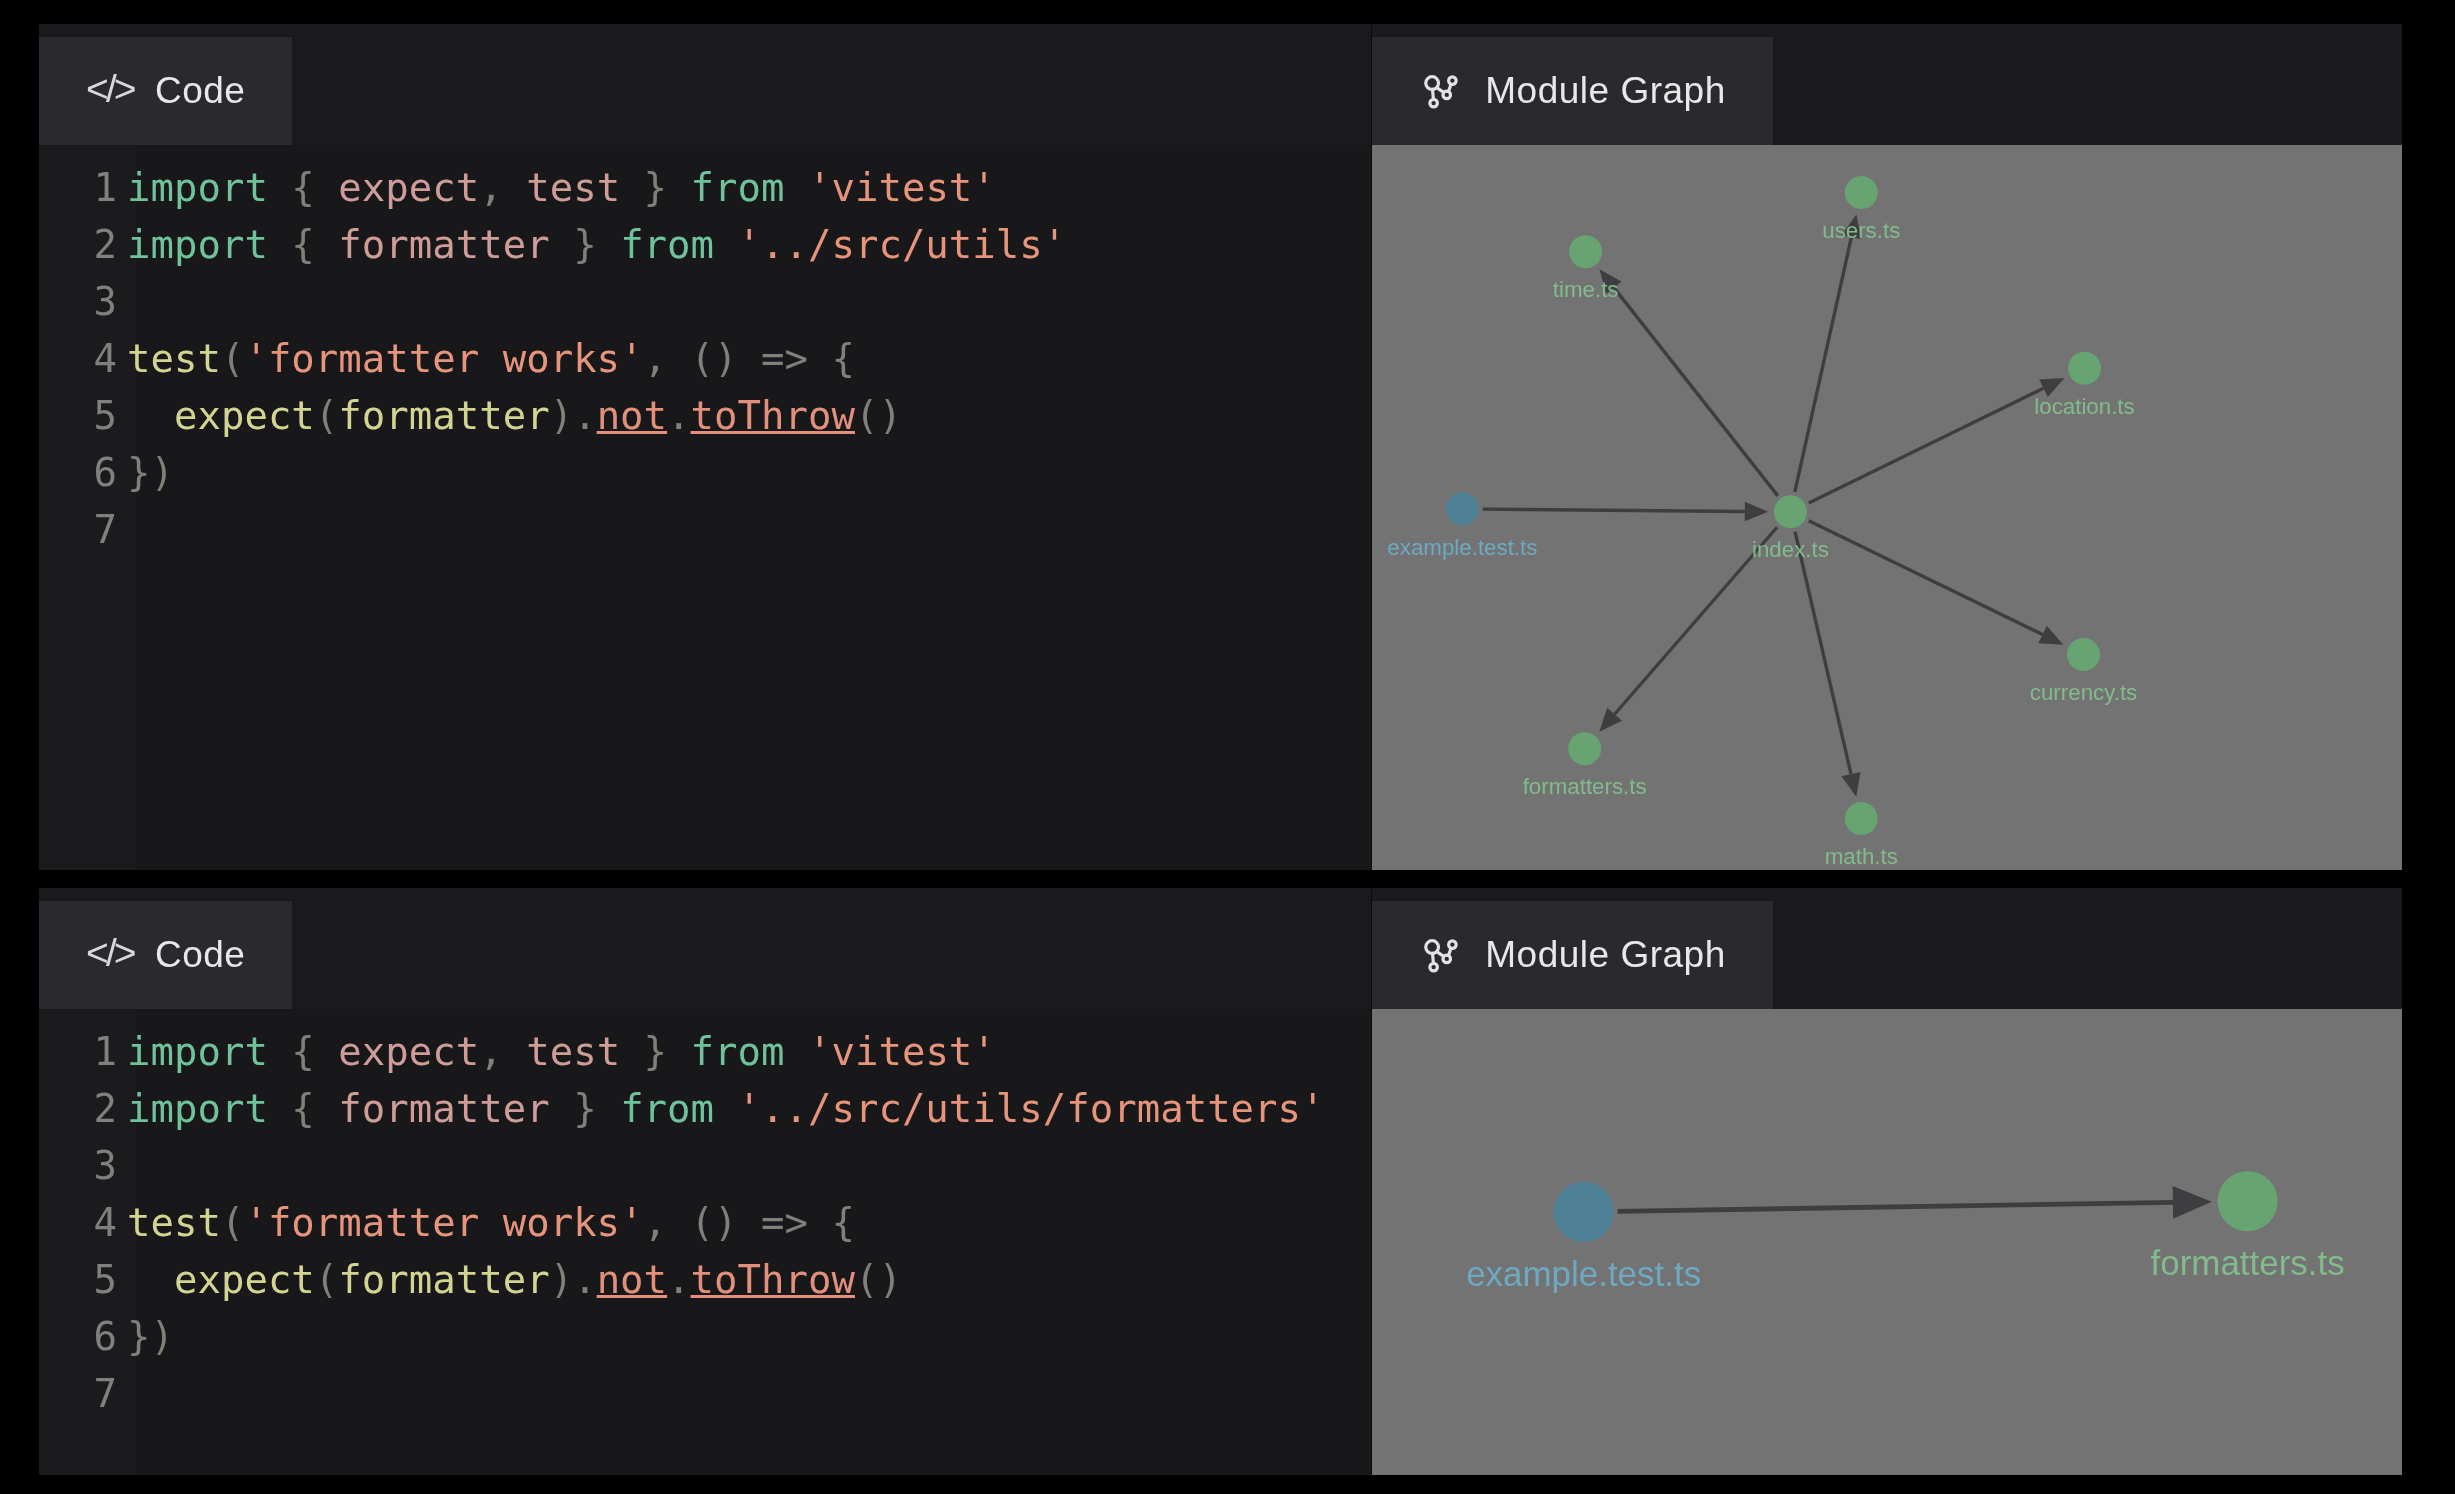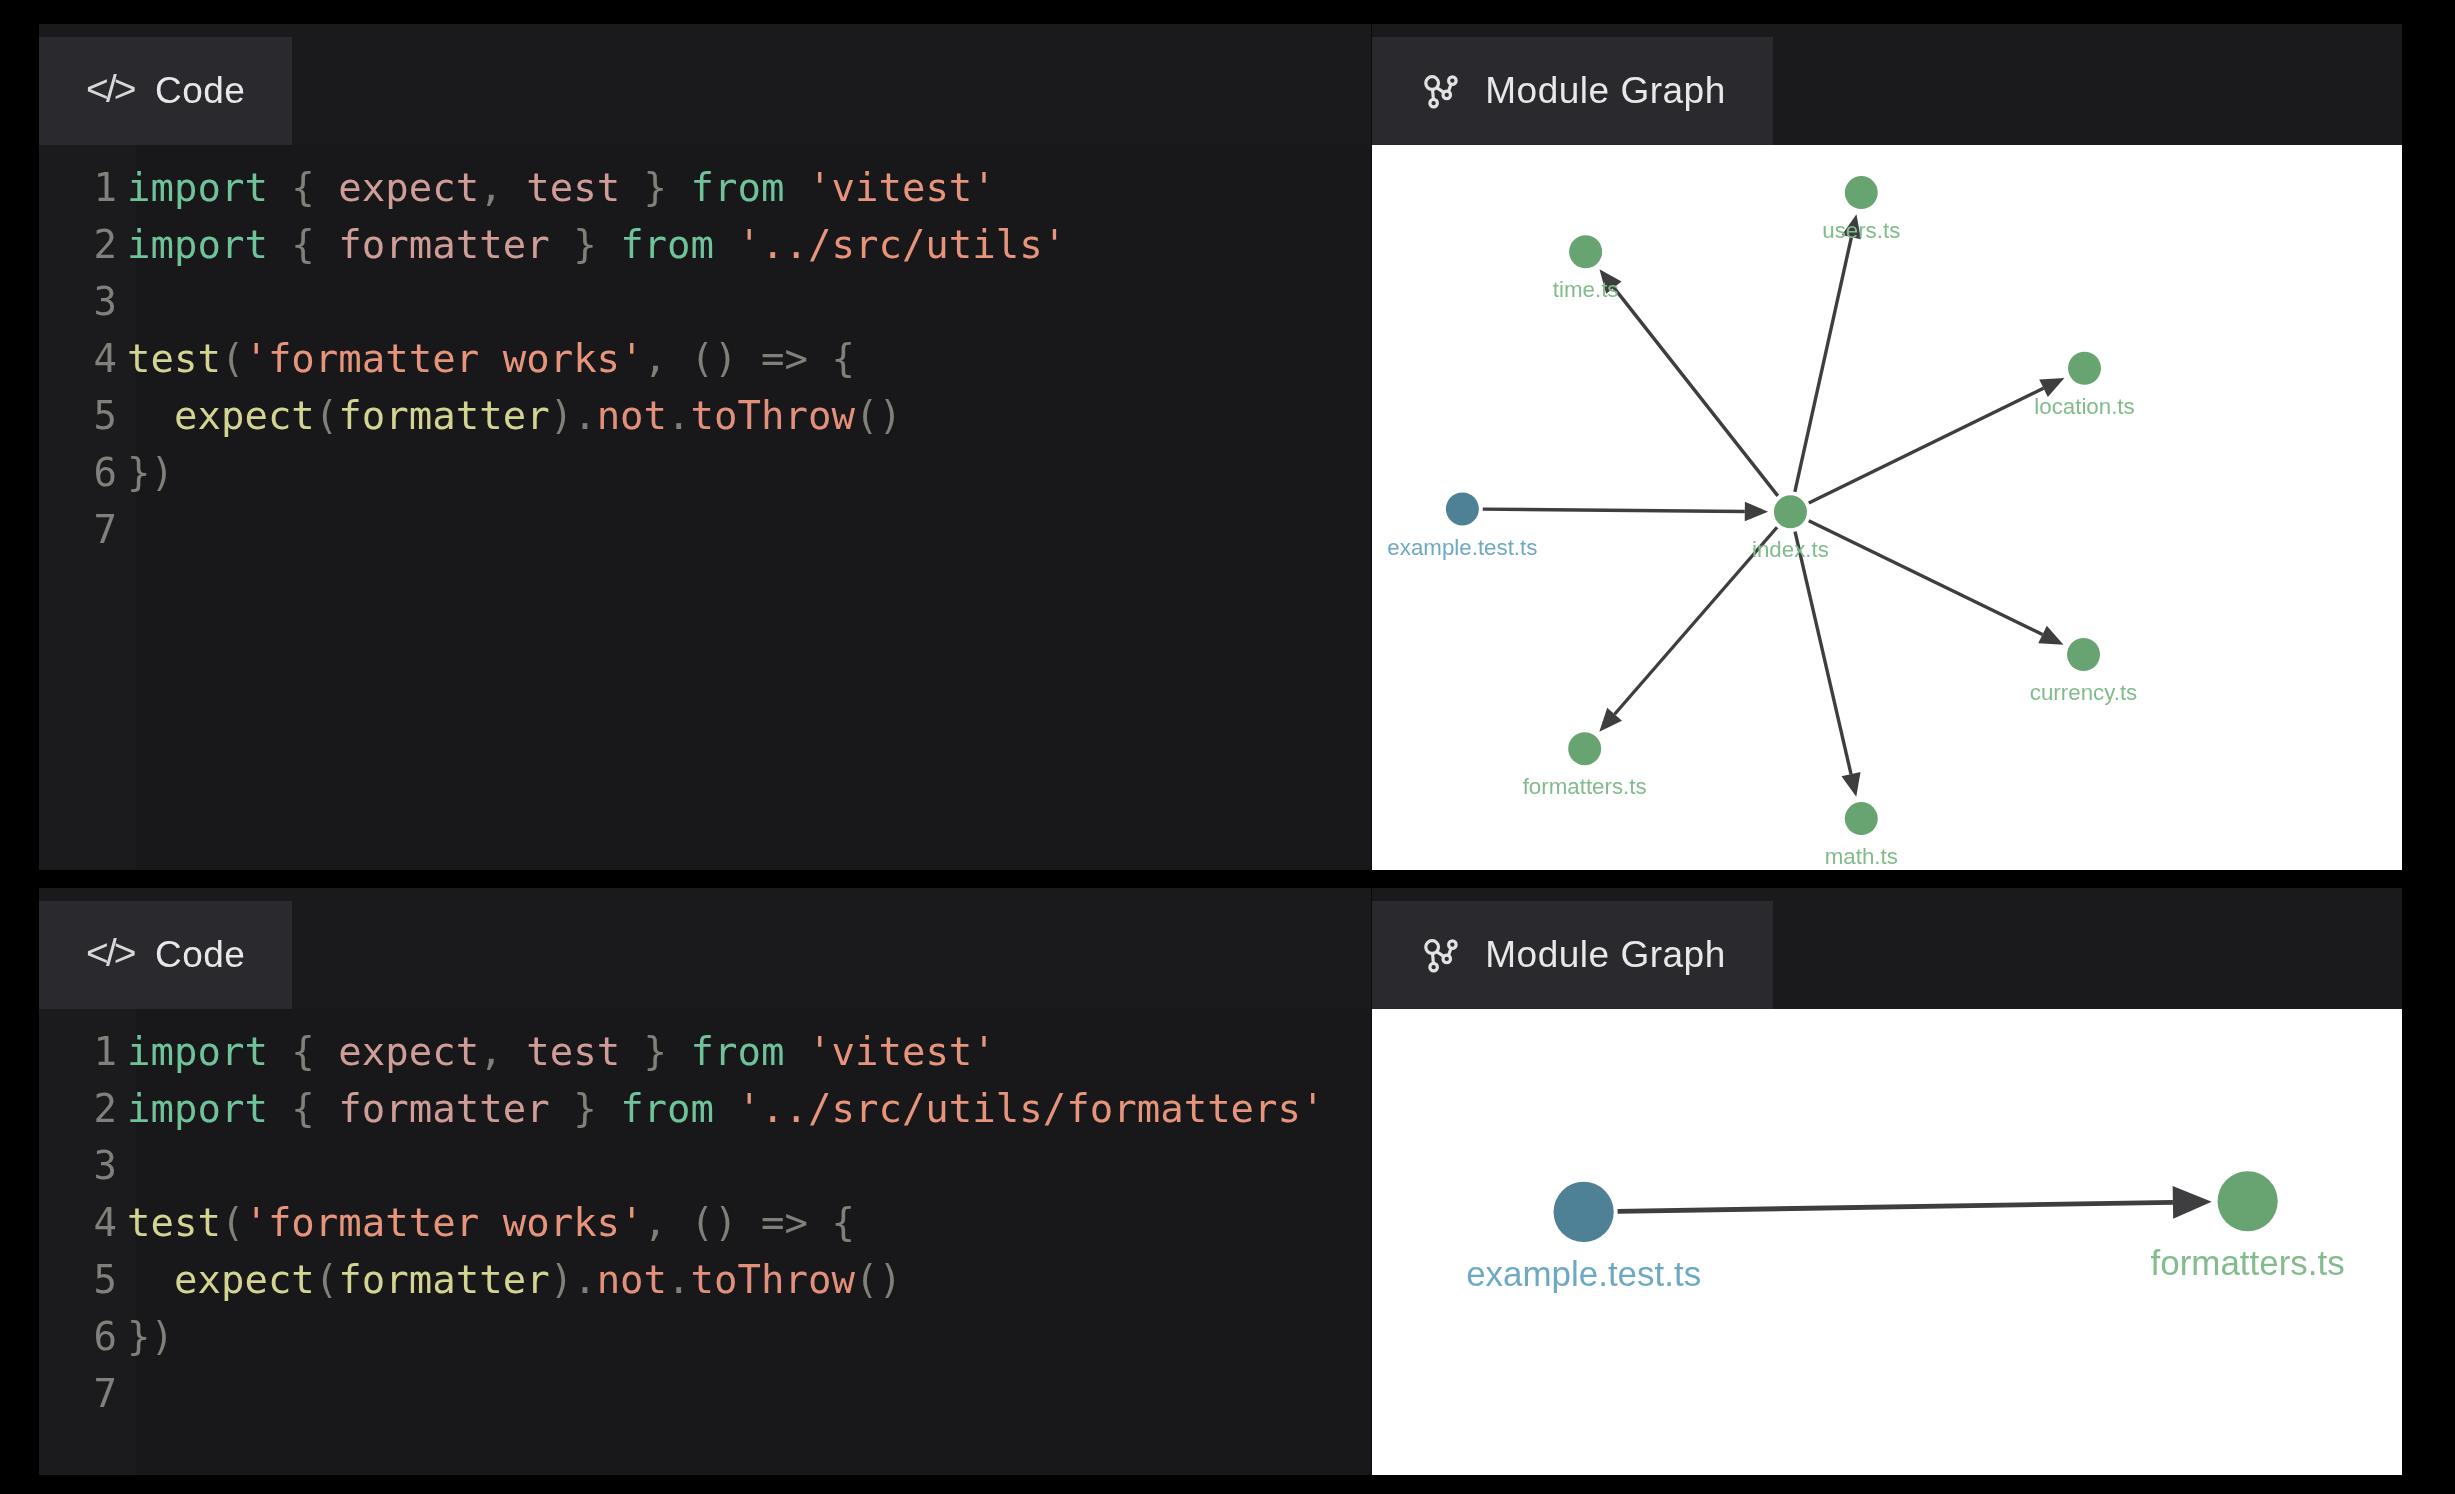--- a/index.html
+++ b/index.html
@@ -32,21 +32,21 @@
   .code-glyph{
     font-size:39px;
     font-weight:400;
     letter-spacing:-2.9px;
     color:#d8d8d8;
     transform:translateY(-1.9px);
   }
   .mg-icon svg{display:block;}
   .panel-body{position:relative;}
   .code-body{background:#18181a;height:100%;}
-  .graph-body{background:#ffffff;height:100%;}
+  .graph-body{background:#737373;height:100%;}
   .graph-panel{border-left:1.9px solid #0c0c0d;}
   .gutter-bg{
     position:absolute;left:0;top:0;bottom:0;width:97px;
     background:rgba(255,255,255,0.015);
   }
   .code-pre{
     position:absolute;
     top:13.6px;left:0;right:0;
     font-family:"DejaVu Sans Mono", monospace;
     font-size:39px;
@@ -60,21 +60,21 @@
     text-align:right;
     color:#80807c;
     flex:none;
   }
   .code-text{margin-left:10px;}
   .tok-kw{color:#70c29b;}
   .tok-id{color:#cf9d97;}
   .tok-pun{color:#7d8179;}
   .tok-str{color:#e6947c;}
   .tok-fn{color:#d4d492;}
-  .tok-prop{color:#e2907b;}
+  .tok-prop{color:#e2907b;text-decoration:underline;}
   .graph-svg{position:absolute;left:0;top:0;overflow:visible;}
   .graph-label{font-family:"Liberation Sans", sans-serif;}
 </style>
 </head>
 <body>
 
 <div class="panel" style="left:39px; top:24px; width:1332px; height:846px;">
   <div class="panel-header">
     <div class="tab">
       <span class="code-glyph">&lt;/&gt;</span>

